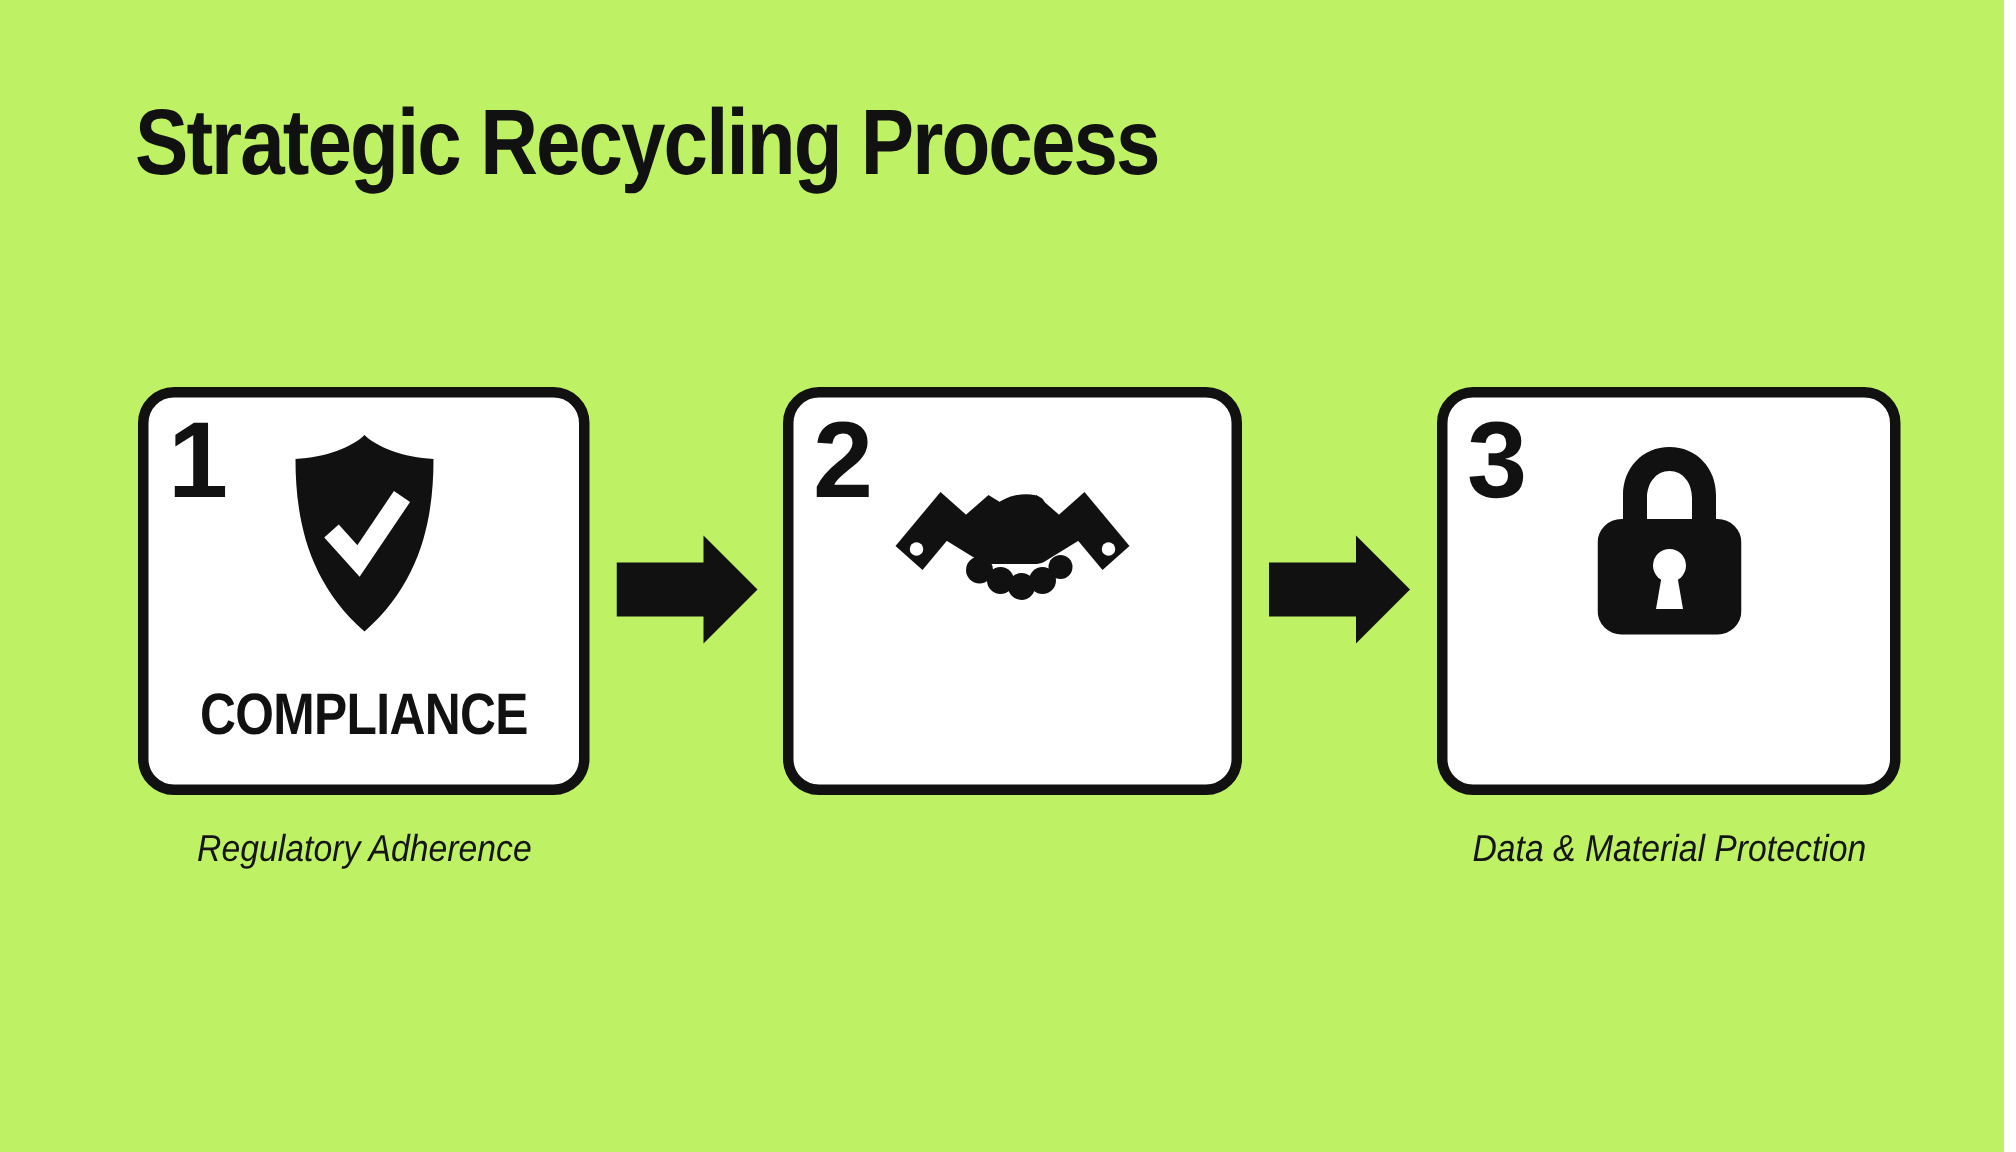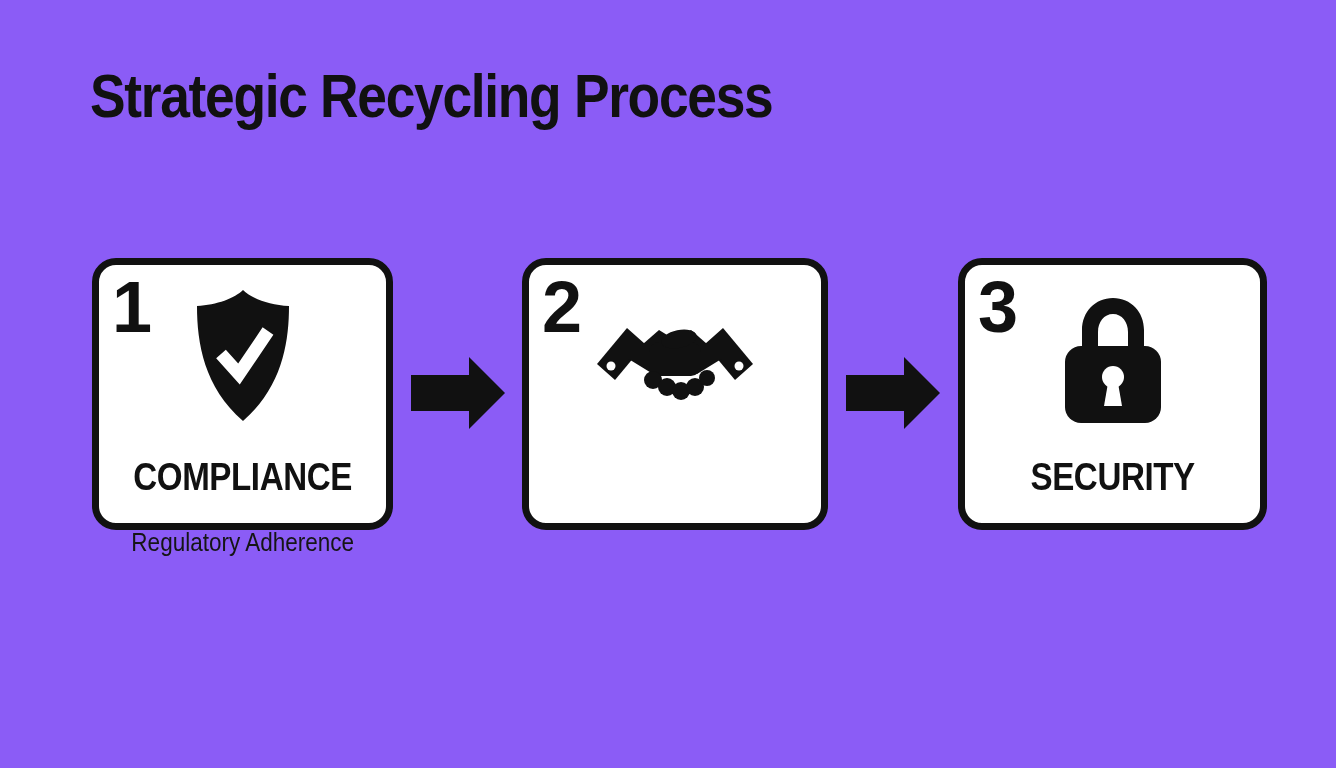--- a/index.html
+++ b/index.html
@@ -1,20 +1,20 @@
 <!DOCTYPE html>
 <html><head>
 <meta charset="utf-8">
 <style>
   html, body { margin: 0; padding: 0; }
   .canvas {
     position: relative;
     width: 1336px;
     height: 768px;
-    background: #8b5cf6;
+    background: #bef264;
     font-family: "Liberation Sans", sans-serif;
     overflow: hidden;
   }
   .title {
     position: absolute;
     left: 90px;
     top: 62px;
     margin: 0;
     font-size: 62px;
     font-weight: 700;
@@ -66,22 +66,23 @@
     font-size: 39px;
     font-weight: 700;
     letter-spacing: -0.5px;
     color: #111111;
     transform: scaleX(0.85);
     transform-origin: center;
     white-space: nowrap;
   }
   .sublabel-wrap {
     position: absolute;
-    top: 528px;
+    top: 552px;
     text-align: center;
+    font-style: italic;
   }
   .sub-1 { left: 62px;  width: 361px; }
   .sub-2 { left: 492px; width: 366px; }
   .sub-3 { left: 928px; width: 369px; }
   .step-sublabel {
     display: inline-block;
     font-size: 25px;
     font-weight: 400;
     color: #151515;
     transform: scaleX(0.9);
@@ -153,18 +154,18 @@
   <section class="card card-3">
     <div class="step-number">3</div>
     <div class="icon-wrap icon-lock">
       <svg width="96" height="132" viewBox="0 0 96 132" xmlns="http://www.w3.org/2000/svg">
         <path d="M48 5 C30 5 17 19 17 37 L17 57 L33 57 L33 39 C33 29 39 21 48 21 C57 21 63 29 63 39 L63 57 L79 57 L79 37 C79 19 66 5 48 5 Z" fill="#111111"></path>
         <rect x="0" y="53" width="96" height="77" rx="16" fill="#111111"></rect>
         <circle cx="48" cy="84" r="11" fill="#ffffff"></circle>
         <polygon points="43,90 53,90 57,113 39,113" fill="#ffffff"></polygon>
       </svg>
     </div>
-    <div class="label-wrap">
-      <span class="step-label">SECURITY</span>
-    </div>
   </section>
+  <div class="sublabel-wrap sub-3">
+    <span class="step-sublabel">Data &amp; Material Protection</span>
+  </div>
 
 </div>
 
 </body></html>

